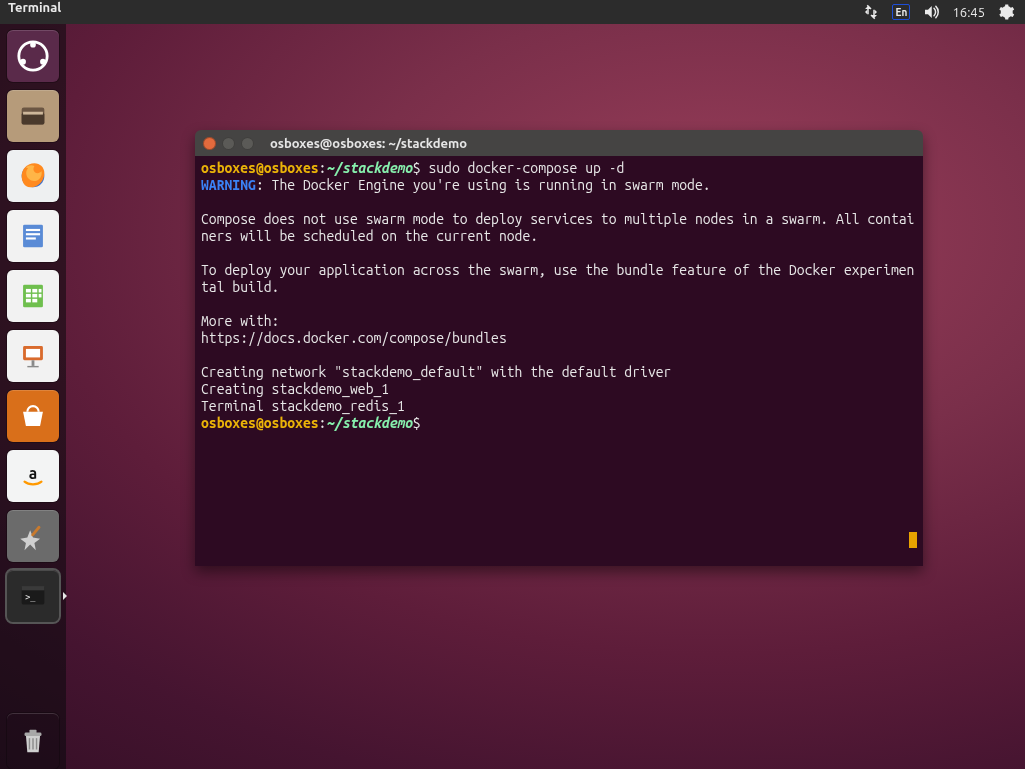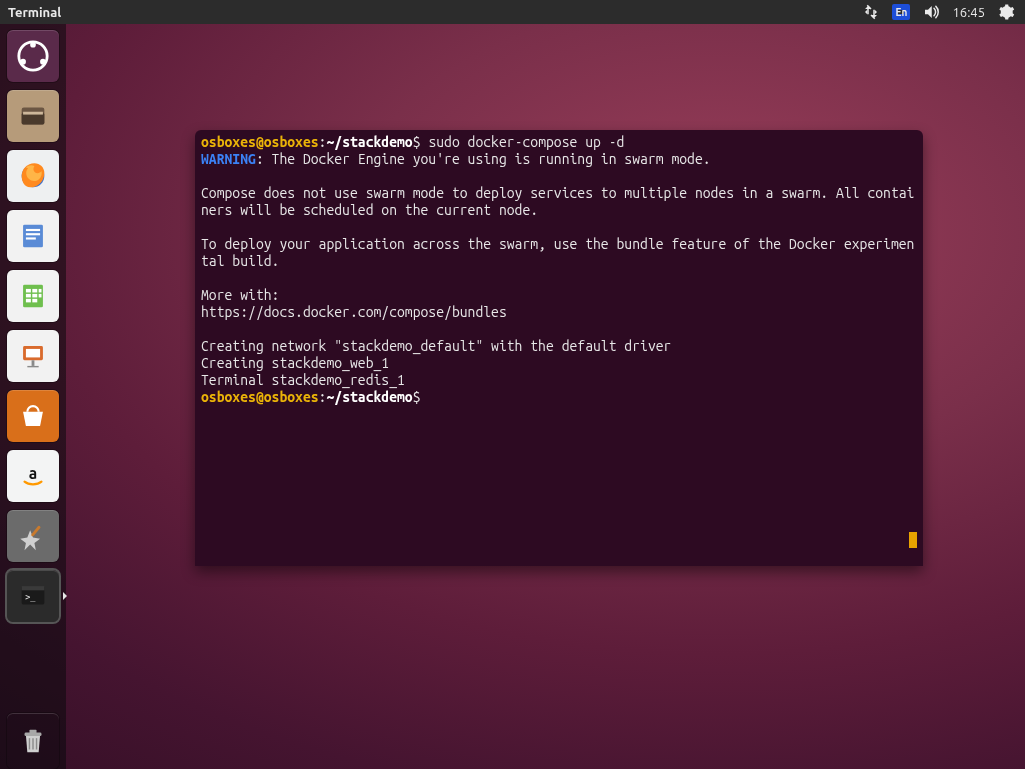--- a/index.html
+++ b/index.html
@@ -5,27 +5,27 @@
   * { margin: 0; padding: 0; box-sizing: border-box; }
   html, body { width: 1025px; height: 769px; overflow: hidden; font-family: "Ubuntu", "DejaVu Sans", sans-serif; }
   body {
     background: radial-gradient(ellipse 120% 100% at 70% 30%, #9a3e5a 0%, #7a2f4a 30%, #5e1d3a 55%, #451430 75%, #2e0d22 100%);
     position: relative;
   }
 
   
   .top-panel {
     position: absolute; top: 0; left: 0; right: 0; height: 24px;
-    background: #2c2c2c; color: #eaeaea; display: flex; align-items: center;
+    background: #2c2c2c; color: #eaeaea; display: flex; 
     font-size: 13px; padding-left: 8px; z-index: 50;
   }
   .top-panel-title { font-weight: 600; }
   .top-panel-right { margin-left: auto; display: flex; align-items: center; gap: 12px; padding-right: 10px; }
   .ind-icon { width: 18px; height: 18px; display: inline-flex; align-items: center; justify-content: center; fill: #eaeaea; color:#eaeaea; }
-  .ind-box { width:18px; height:16px; border:6px solid #1d4ed8; border-radius:2px; display:flex; align-items:center; justify-content:center; font-size:10px; font-weight:700; }
+  .ind-box { width:18px; height:16px; border:1px solid #1d4ed8; border-radius:2px; display:flex; align-items:center; justify-content:center; font-size:10px; font-weight:700; }
   .clock { font-size:13px; }
 
   
   .launcher {
     position: absolute; top: 24px; left: 0; bottom: 0; width: 66px;
     background: rgba(10,10,12,0.55);
     display: flex; flex-direction: column; align-items: center;
     padding-top: 6px; gap: 8px; z-index: 40;
   }
   .launcher .spacer { flex: 1; }
@@ -70,21 +70,21 @@
   .win-max   { background:#5b5a57; box-shadow:0 0 0 1px rgba(0,0,0,0.3) inset; }
   .term-title { margin-left: 10px; }
 
   .term-body {
     flex: 1; background:#2d0a22; color:#e8e8e8;
     font-family:"Ubuntu Mono","DejaVu Sans Mono",Consolas,monospace;
     font-size: 14px; line-height: 17px; padding: 4px 6px;
     white-space: pre-wrap; overflow:hidden; position:relative; word-break:break-all;
   }
   .c-user { color:#eab308; font-weight:700; }
-  .c-path { color:#ffffff; font-weight:700; }
+  .c-path { color:#86efac; font-weight:700;font-style:italic; }
   .c-dollar { color:#e8e8e8; }
   .c-warn { color:#3b82f6; font-weight:700; }
 
   .cursor-block {
     position:absolute; right:6px; bottom:18px; width:8px; height:16px;
     background:#e8a200;
   }
 </style>
 </head>
 <body>
@@ -203,20 +203,26 @@
         <g stroke="#8a8a8a" stroke-width="2">
           <line x1="19" y1="20" x2="19" y2="36"></line>
           <line x1="24" y1="20" x2="24" y2="36"></line>
           <line x1="29" y1="20" x2="29" y2="36"></line>
         </g>
       </svg>
   </div>
 </div>
 
 <div class="term-window">
+  <div class="term-titlebar">
+    <span class="win-btn win-close"></span>
+    <span class="win-btn win-min"></span>
+    <span class="win-btn win-max"></span>
+    <span class="term-title">osboxes@osboxes: ~/stackdemo</span>
+  </div>
   <div class="term-body"><span class="c-user">osboxes@osboxes</span><span>:</span><span class="c-path">~/stackdemo</span><span class="c-dollar">$ </span><span>sudo docker-compose up -d</span>
 <span class="c-warn">WARNING</span><span>: The Docker Engine you're using is running in swarm mode.</span>
 
 <span>Compose does not use swarm mode to deploy services to multiple nodes in a swarm. All containers will be scheduled on the current node.</span>
 
 <span>To deploy your application across the swarm, use the bundle feature of the Docker experimental build.</span>
 
 <span>More with:</span>
 <span>https://docs.docker.com/compose/bundles</span>
 

